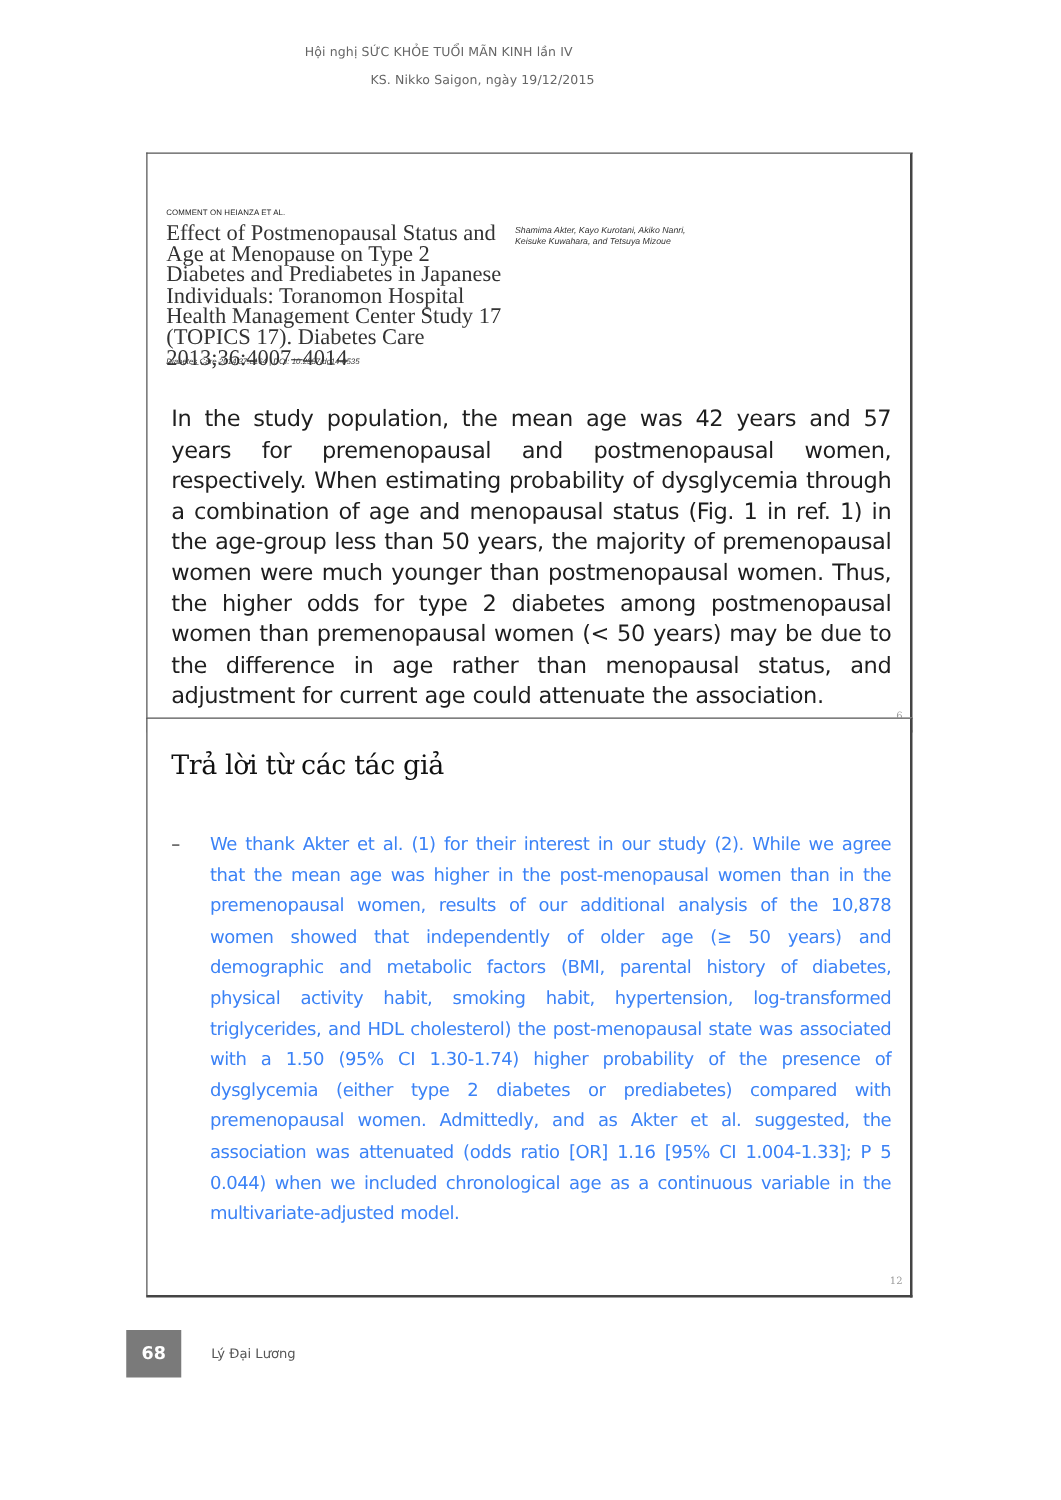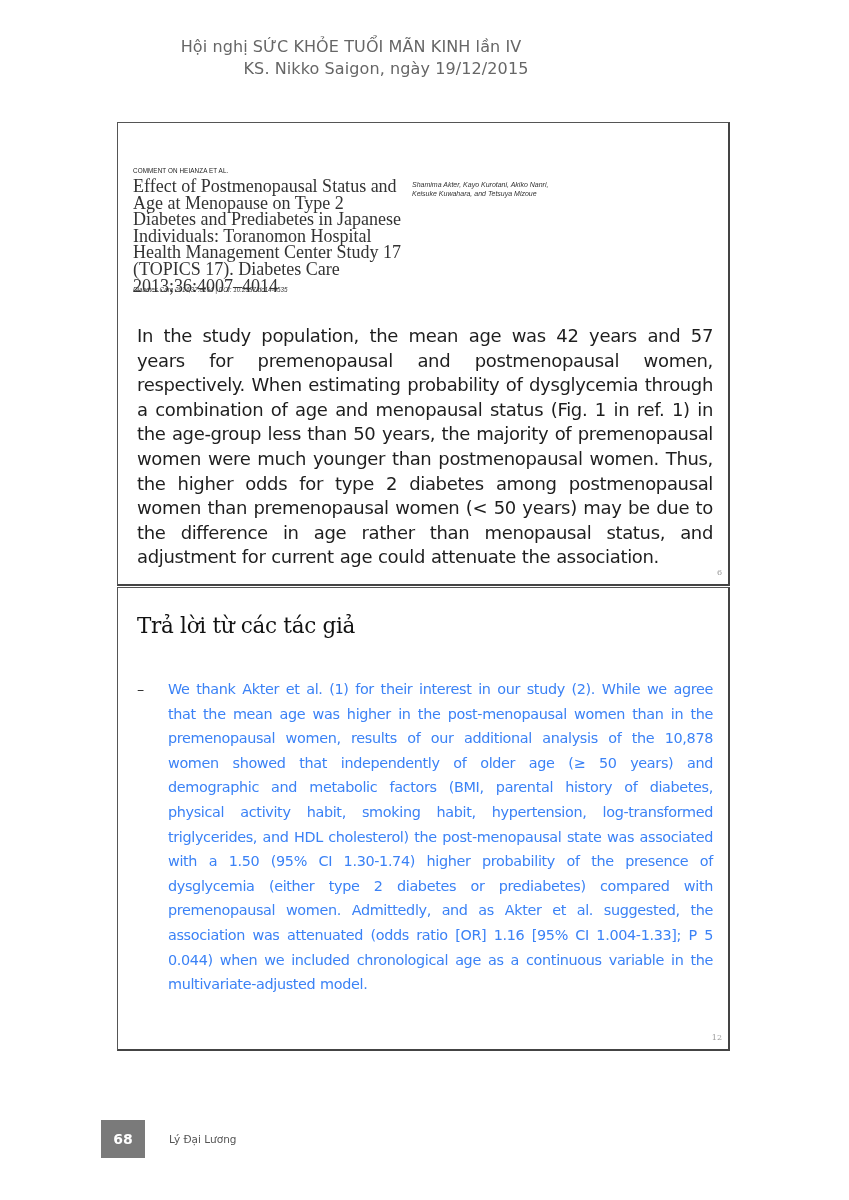--- a/index.html
+++ b/index.html
@@ -14,39 +14,39 @@
       overflow: hidden;
       font-family: "DejaVu Sans", sans-serif;
       color: #1a1a1a;
     }
     .running-header {
       position: absolute;
       left: 0;
       width: 702px;
       text-align: center;
       font-family: "DejaVu Sans", sans-serif;
-      font-size: 16px;
+      font-size: 10px;
       color: #666666;
       letter-spacing: 0.1px;
     }
     .rh-line1 { top: 37px; }
     .rh-line2 { top: 59px; margin-left: 35px; }
 
     .slide {
       position: absolute;
       left: 117px;
       width: 613px;
       background: #ffffff;
       border: 1px solid #555555;
       border-right: 2px solid #444444;
       border-bottom: 2px solid #444444;
       box-sizing: border-box;
     }
     .slide-1 { top: 122px; height: 464px; }
-    .slide-2 { top: 587px; height: 464px; }
+    .slide-2 { top: 574px; height: 464px; }
 
     .slide-number {
       position: absolute;
       right: 6px;
       bottom: 7px;
       font-family: "DejaVu Serif", serif;
       font-size: 8px;
       color: #9a9a9a;
     }
 
@@ -149,21 +149,21 @@
       line-height: 24.6px;
       text-align: justify;
       color: #3b82f6;
       letter-spacing: -0.35px;
       word-spacing: 0.5px;
     }
 
     .footer {
       position: absolute;
       left: 101px;
-      top: 1120px;
+      top: 1064px;
       height: 38px;
       display: flex;
       align-items: center;
     }
     .page-number-box {
       width: 44px;
       height: 38px;
       background: #7a7a7a;
       color: #ffffff;
       font-family: "DejaVu Sans", sans-serif;

